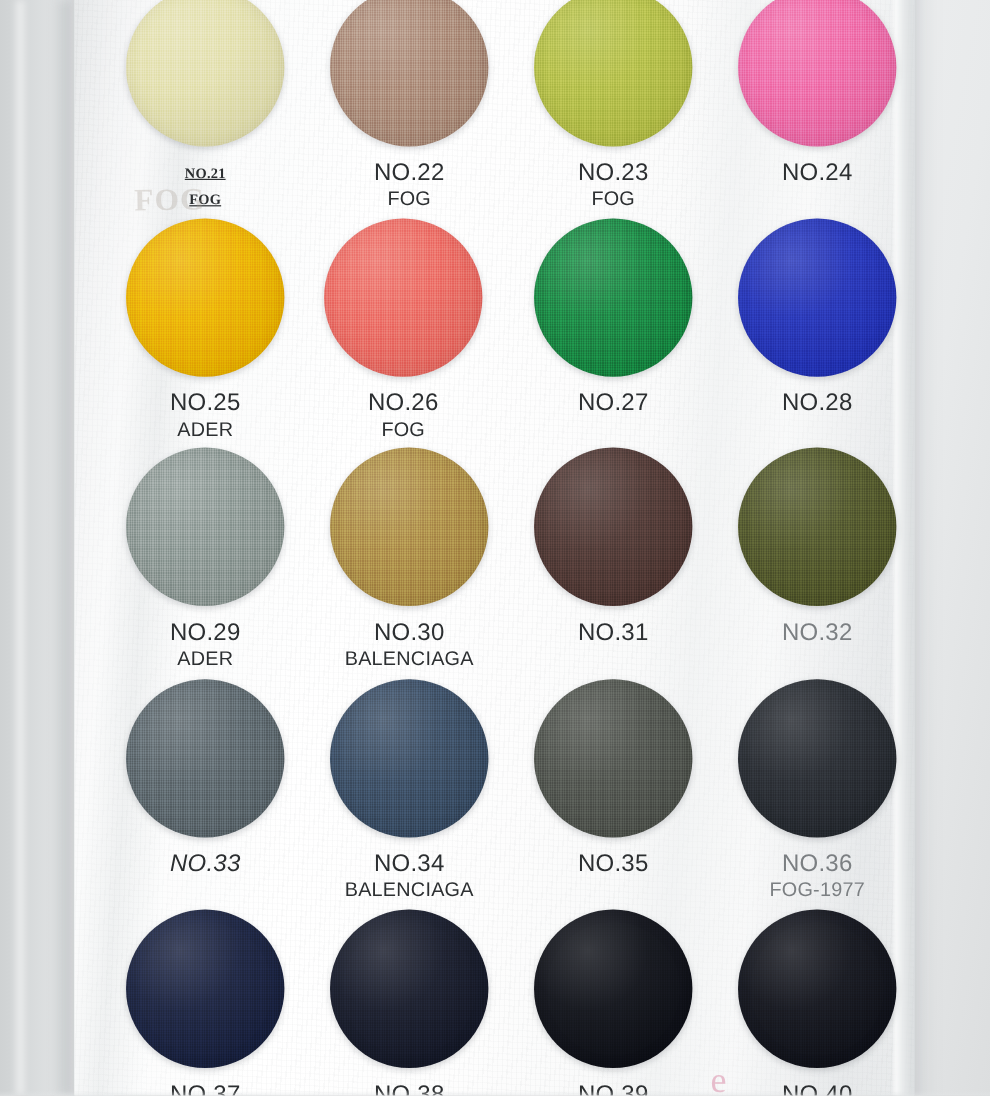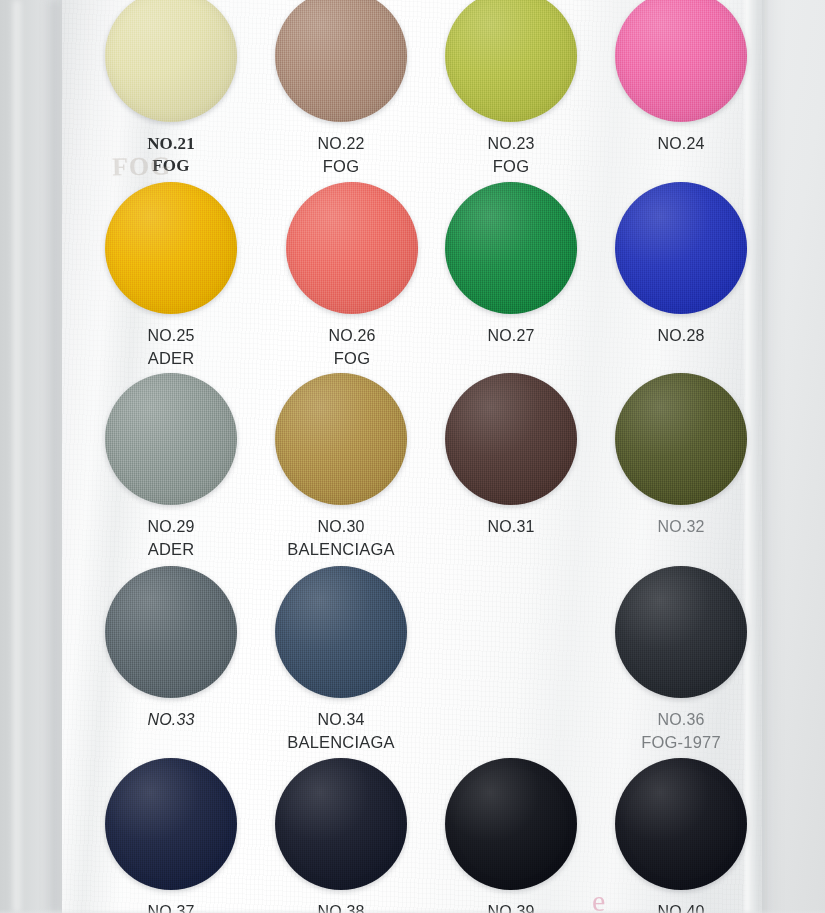--- a/index.html
+++ b/index.html
@@ -138,38 +138,39 @@
   
   .swatch::after {
     content: "";
     position: absolute; inset: 0;
     background: radial-gradient(circle at 34% 26%, rgba(255,255,255,.18) 0%, rgba(255,255,255,.05) 38%, rgba(0,0,0,.05) 78%, rgba(0,0,0,.10) 100%);
   }
 
   .labels { margin-top: 11px; }
 
   .lbl-no {
-    font-size: 16px;
+    font-size: 20px;
     color: #2c2f31;
     letter-spacing: .2px;
     line-height: 22px;
     white-space: nowrap;
   }
   .lbl-brand {
     font-size: 16.5px;
     color: #2c2f31;
     letter-spacing: .2px;
     line-height: 22px;
     white-space: nowrap;
   }
   .faded .lbl-no, .faded .lbl-brand { color: #7b7f82; }
   .serif .lbl-no, .serif .lbl-brand {
     font-family: "Liberation Serif", serif;
     font-weight: 700;
-    font-size: 17px;
+    font-size: 12px;
+    text-decoration: underline;
   }
 
   
   .watermark {
     position: absolute;
     left: 112px; top: 152px;
     font-family: "Liberation Serif", serif;
     font-size: 26px;
     font-weight: 700;
     letter-spacing: 1px;
@@ -235,21 +236,21 @@
           <div class="lbl-no">NO.24</div>
         </div>
       </div>
       <div class="cell" style="left: 26px; top: 182px;">
         <div class="swatch" style="background: rgb(236, 176, 0);"></div>
         <div class="labels">
           <div class="lbl-no">NO.25</div>
           <div class="lbl-brand">ADER</div>
         </div>
       </div>
-      <div class="cell" style="left: 207px; top: 182px;">
+      <div class="cell" style="left: 191px; top: 182px;">
         <div class="swatch" style="background: rgb(236, 106, 98);"></div>
         <div class="labels">
           <div class="lbl-no">NO.26</div>
           <div class="lbl-brand">FOG</div>
         </div>
       </div>
       <div class="cell" style="left: 366px; top: 182px;">
         <div class="swatch" style="background: rgb(22, 131, 63);"></div>
         <div class="labels">
           <div class="lbl-no">NO.27</div>
@@ -293,20 +294,26 @@
           <div class="lbl-no">NO.33</div>
         </div>
       </div>
       <div class="cell" style="left: 196px; top: 566px;">
         <div class="swatch" style="background: rgb(55, 74, 97);"></div>
         <div class="labels">
           <div class="lbl-no">NO.34</div>
           <div class="lbl-brand">BALENCIAGA</div>
         </div>
       </div>
+      <div class="cell" style="left: 366px; top: 566px;">
+        <div class="swatch" style="background: rgb(77, 81, 75);"></div>
+        <div class="labels">
+          <div class="lbl-no">NO.35</div>
+        </div>
+      </div>
       <div class="cell faded" style="left: 536px; top: 566px;">
         <div class="swatch" style="background: rgb(36, 40, 46);"></div>
         <div class="labels">
           <div class="lbl-no">NO.36</div>
           <div class="lbl-brand">FOG-1977</div>
         </div>
       </div>
       <div class="cell" style="left: 26px; top: 758px;">
         <div class="swatch" style="background: rgb(23, 31, 60);"></div>
         <div class="labels">

